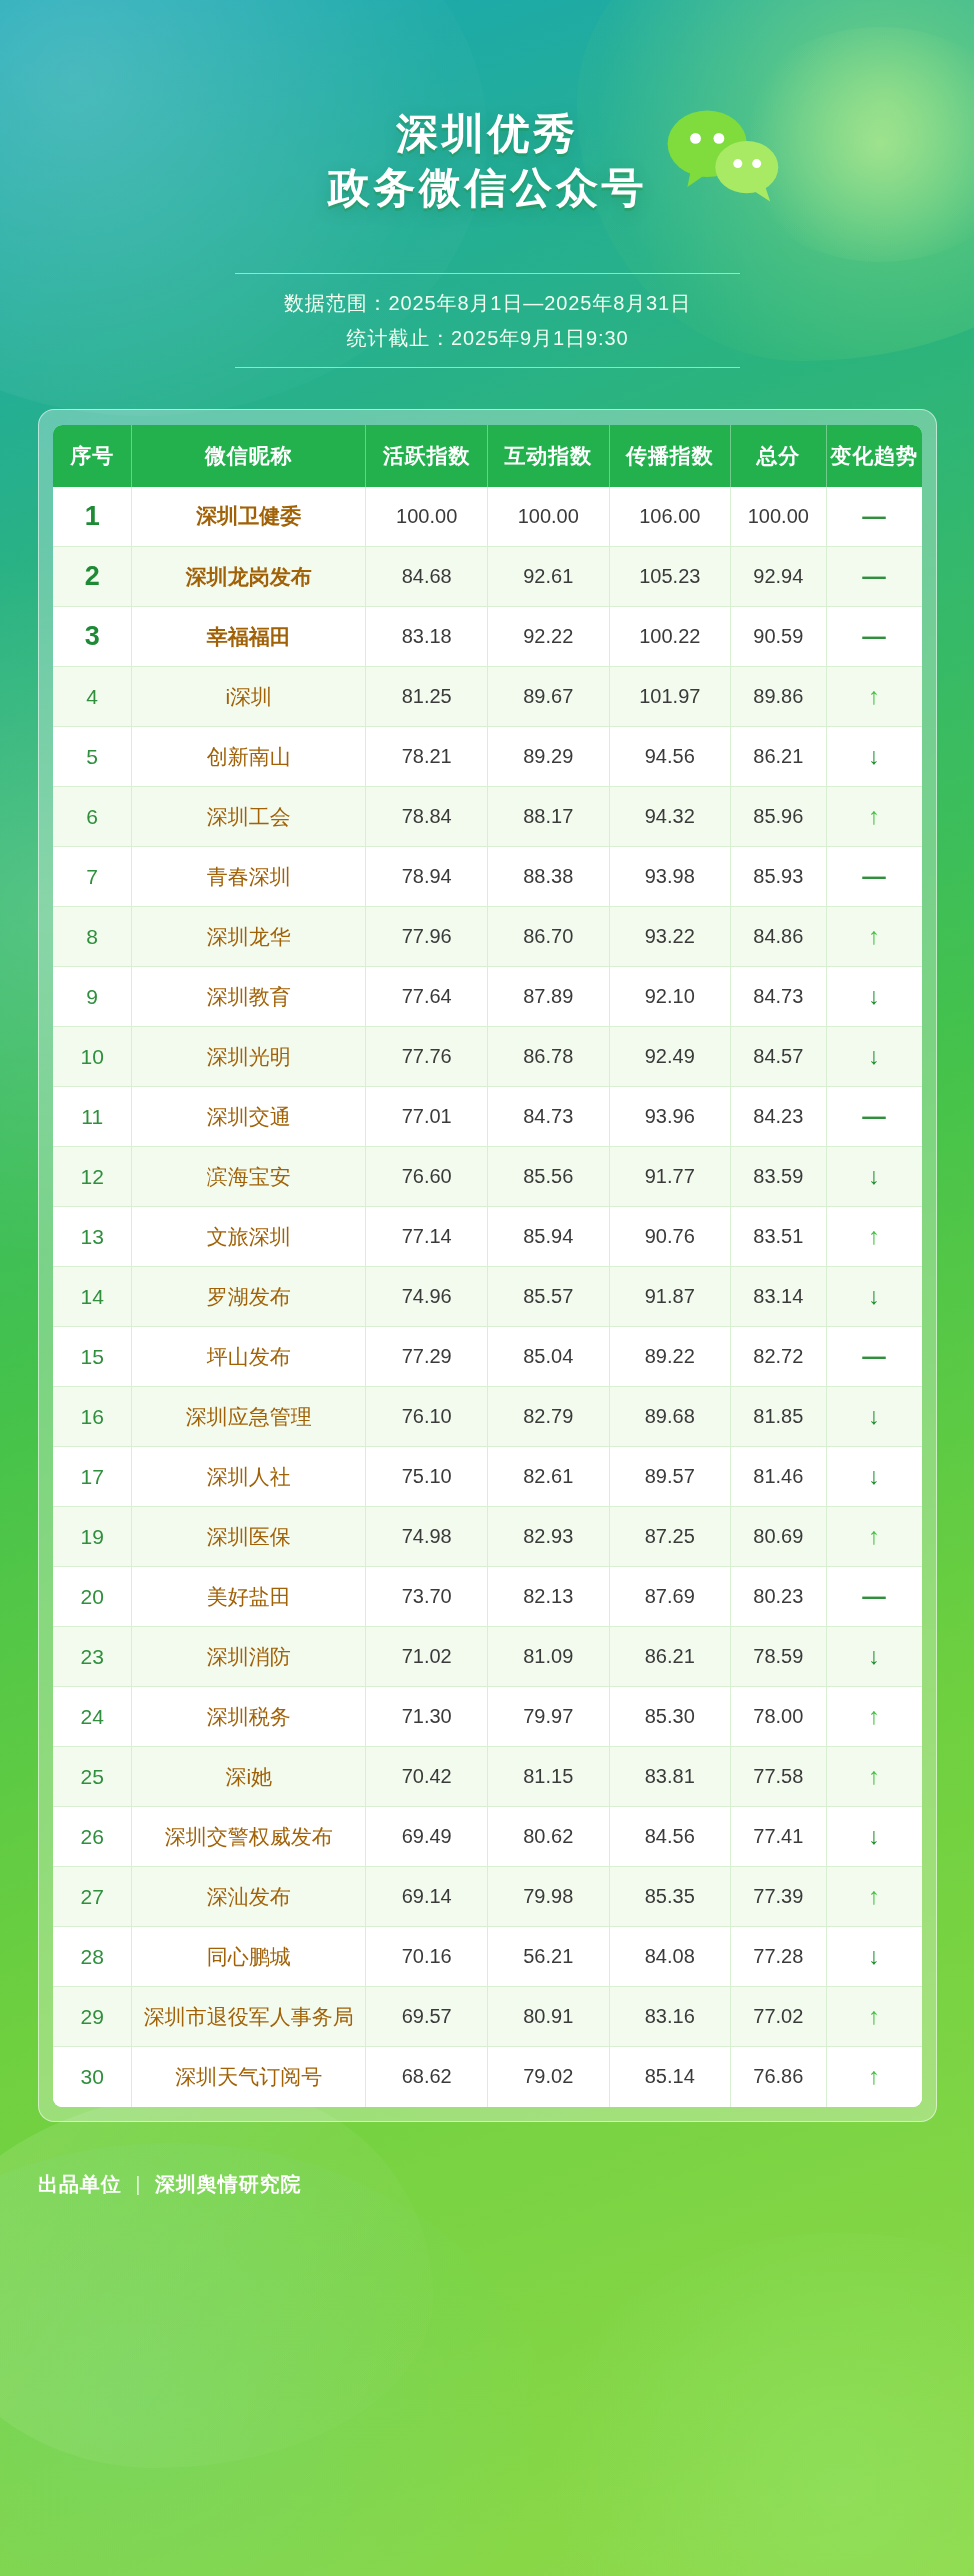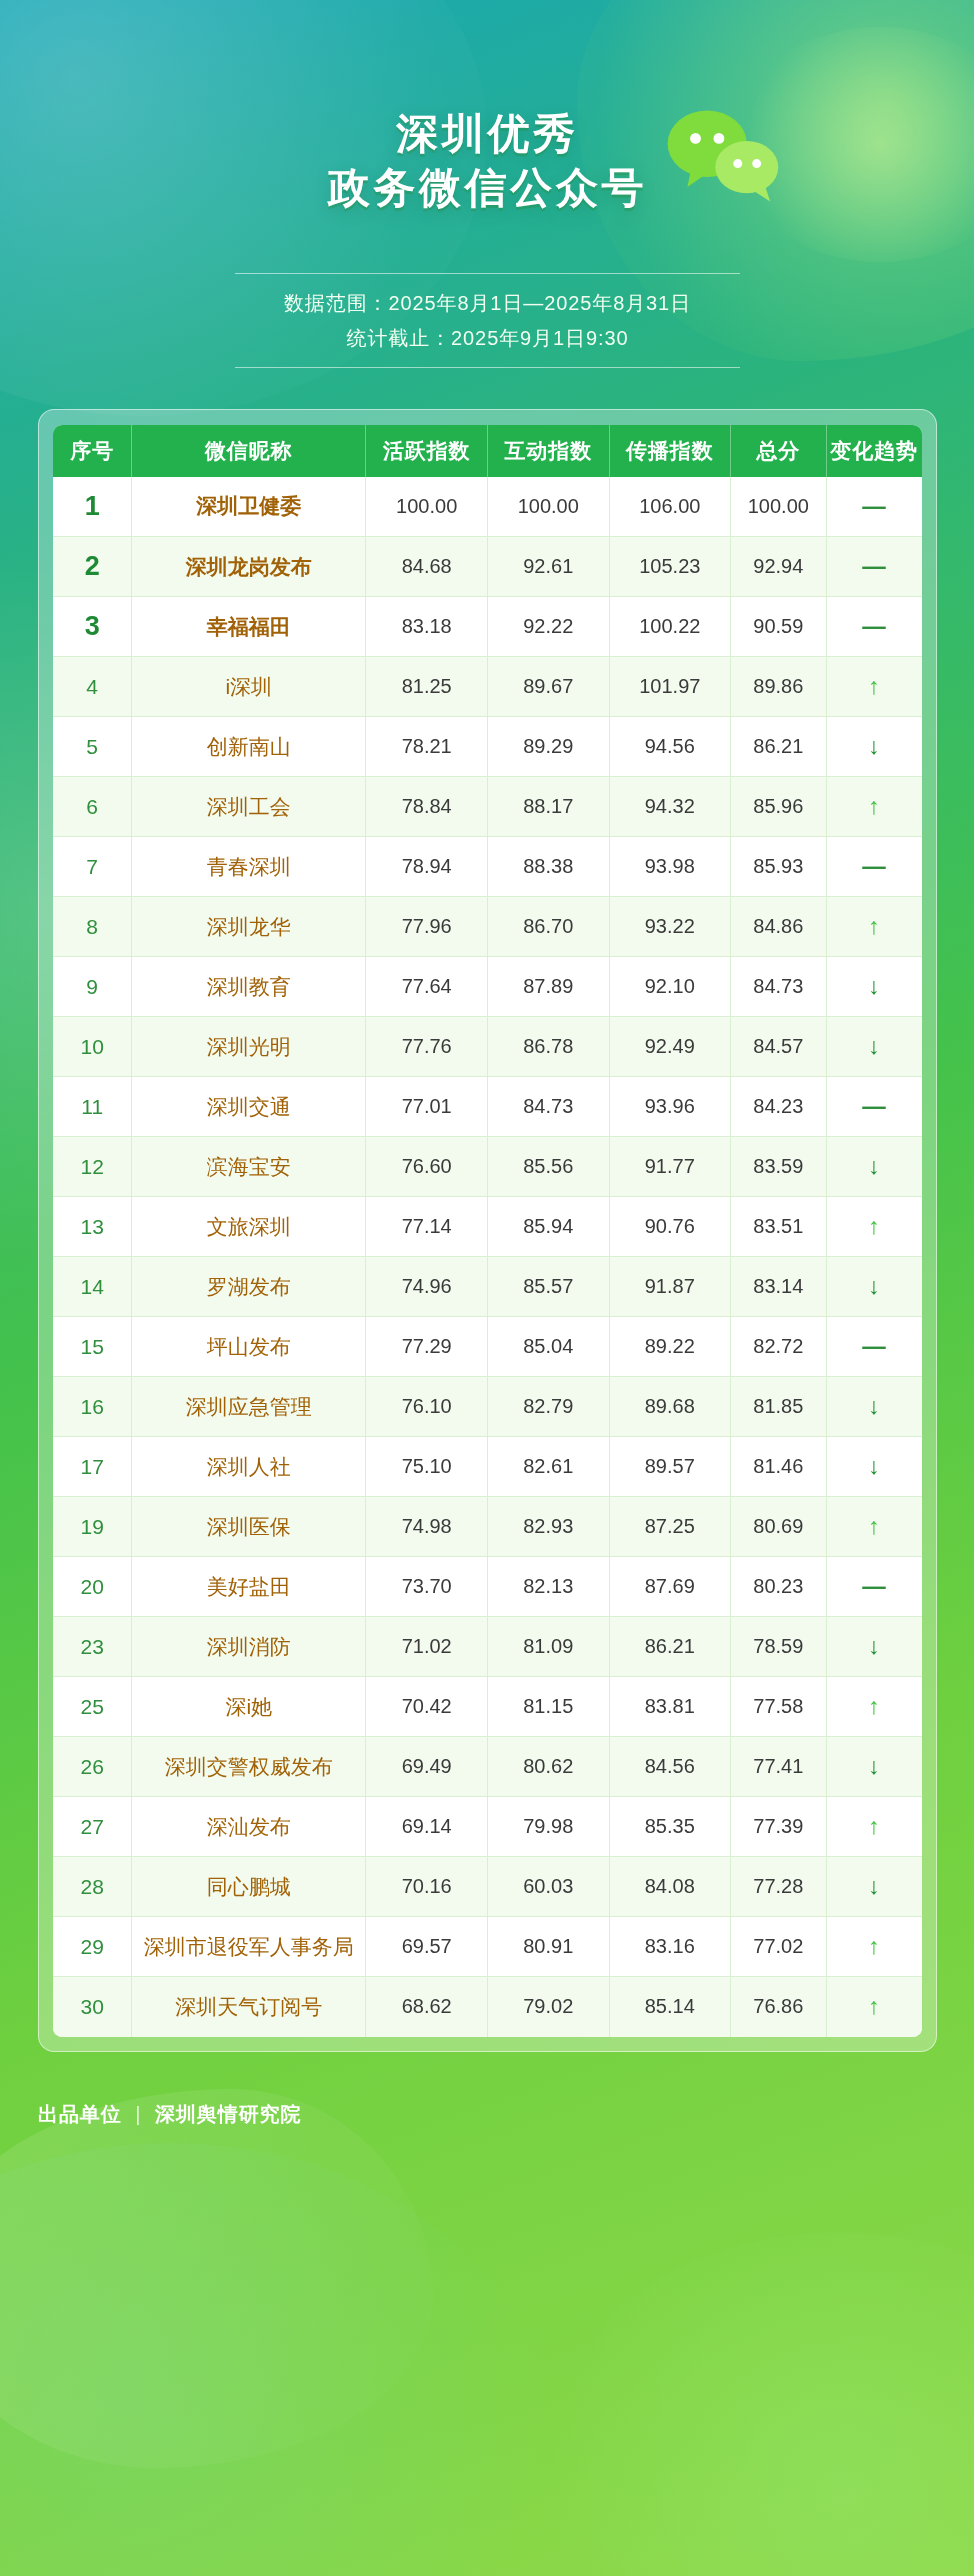--- a/index.html
+++ b/index.html
@@ -131,21 +131,21 @@
     border-radius: 9px;
     overflow: hidden;
     table-layout: fixed;
   }
   thead th {
     background: #23b14d;
     color: #ffffff;
     font-size: 21px;
     font-weight: 700;
     letter-spacing: 0.9px;
-    height: 52px;
+    height: 62px;
     border-right: 0.9px solid rgba(255,255,255,0.35);
   }
   thead th:last-child { border-right: none; }
   tbody td {
     height: 60px;
     text-align: center;
     font-size: 21px;
     color: #2f8f3d;
     border-bottom: 0.9px solid #d8efd2;
     border-right: 0.9px solid #d8efd2;
@@ -426,20 +426,29 @@
           <tr>
             <td class="rank">23</td>
             <td class="name">深圳消防</td>
             <td class="num">71.02</td>
             <td class="num">81.09</td>
             <td class="num">86.21</td>
             <td class="num">78.59</td>
             <td class="trend tr-down">↓</td>
           </tr>
           <tr>
+            <td class="rank">24</td>
+            <td class="name">深圳税务</td>
+            <td class="num">71.30</td>
+            <td class="num">79.97</td>
+            <td class="num">85.30</td>
+            <td class="num">78.00</td>
+            <td class="trend tr-up">↑</td>
+          </tr>
+          <tr>
             <td class="rank">25</td>
             <td class="name">深i她</td>
             <td class="num">70.42</td>
             <td class="num">81.15</td>
             <td class="num">83.81</td>
             <td class="num">77.58</td>
             <td class="trend tr-up">↑</td>
           </tr>
           <tr>
             <td class="rank">26</td>
@@ -456,21 +465,21 @@
             <td class="num">69.14</td>
             <td class="num">79.98</td>
             <td class="num">85.35</td>
             <td class="num">77.39</td>
             <td class="trend tr-up">↑</td>
           </tr>
           <tr>
             <td class="rank">28</td>
             <td class="name">同心鹏城</td>
             <td class="num">70.16</td>
-            <td class="num">60.03</td>
+            <td class="num">56.21</td>
             <td class="num">84.08</td>
             <td class="num">77.28</td>
             <td class="trend tr-down">↓</td>
           </tr>
           <tr>
             <td class="rank">29</td>
             <td class="name">深圳市退役军人事务局</td>
             <td class="num">69.57</td>
             <td class="num">80.91</td>
             <td class="num">83.16</td>

